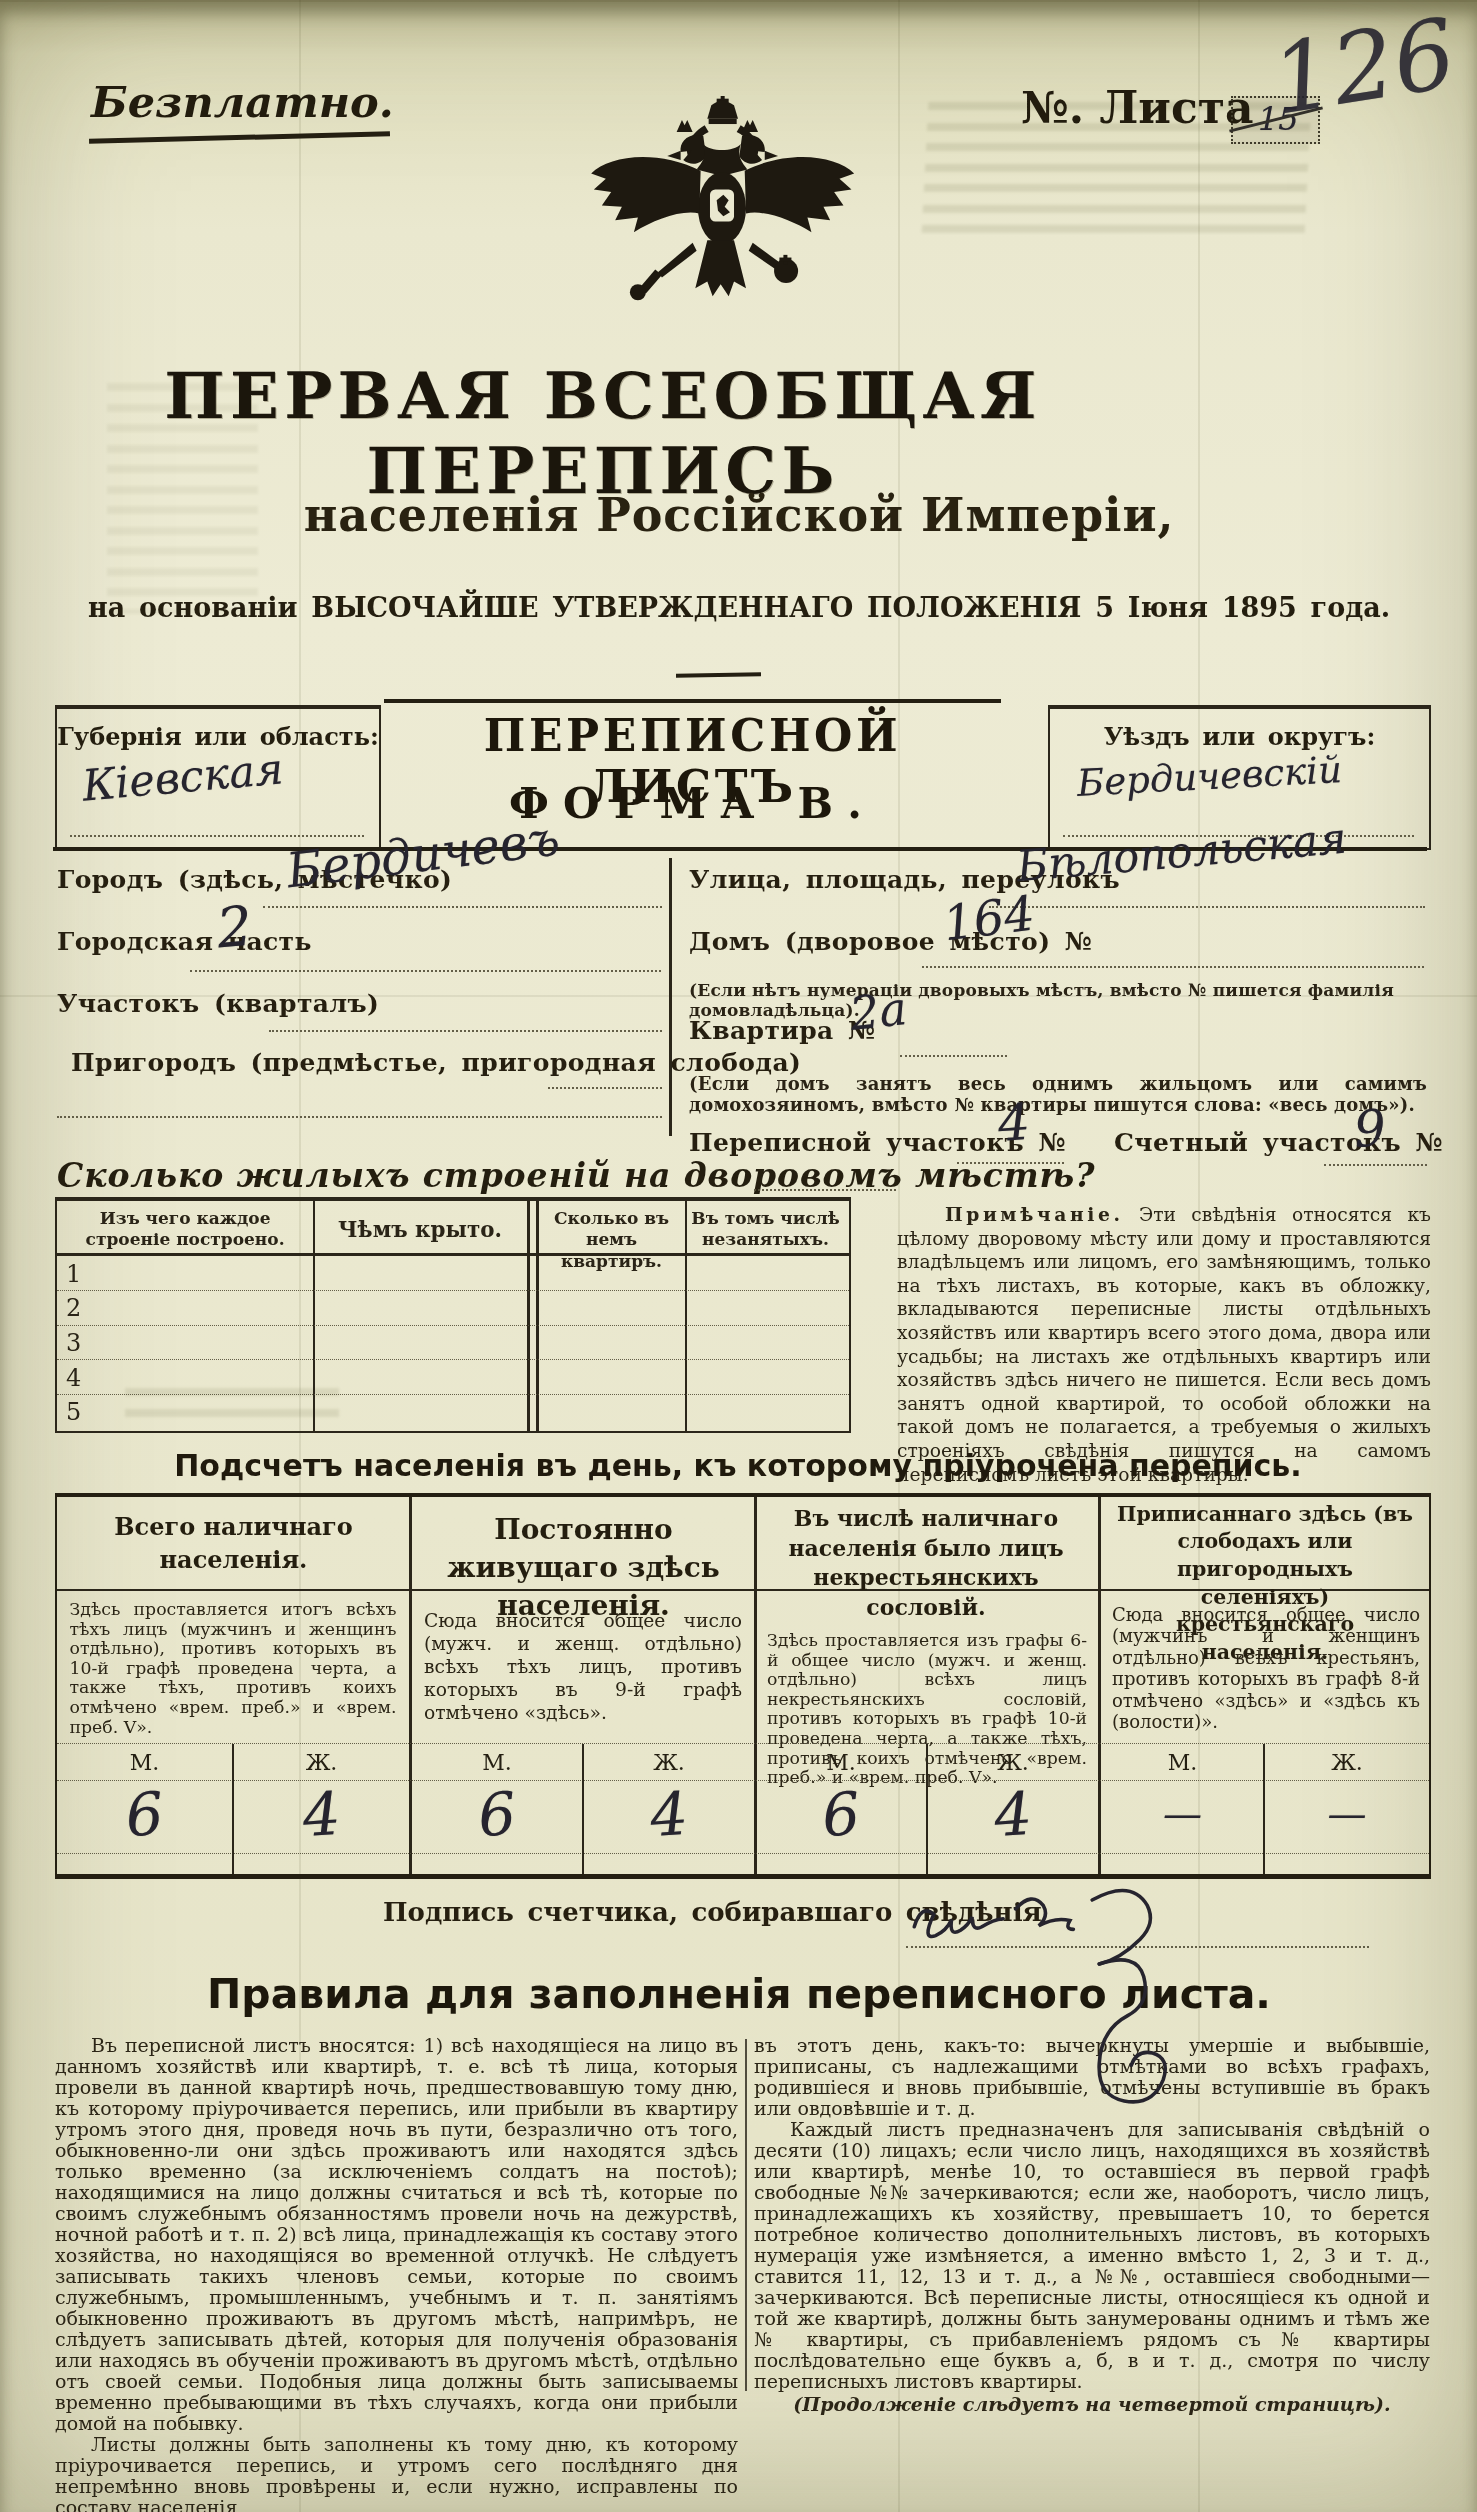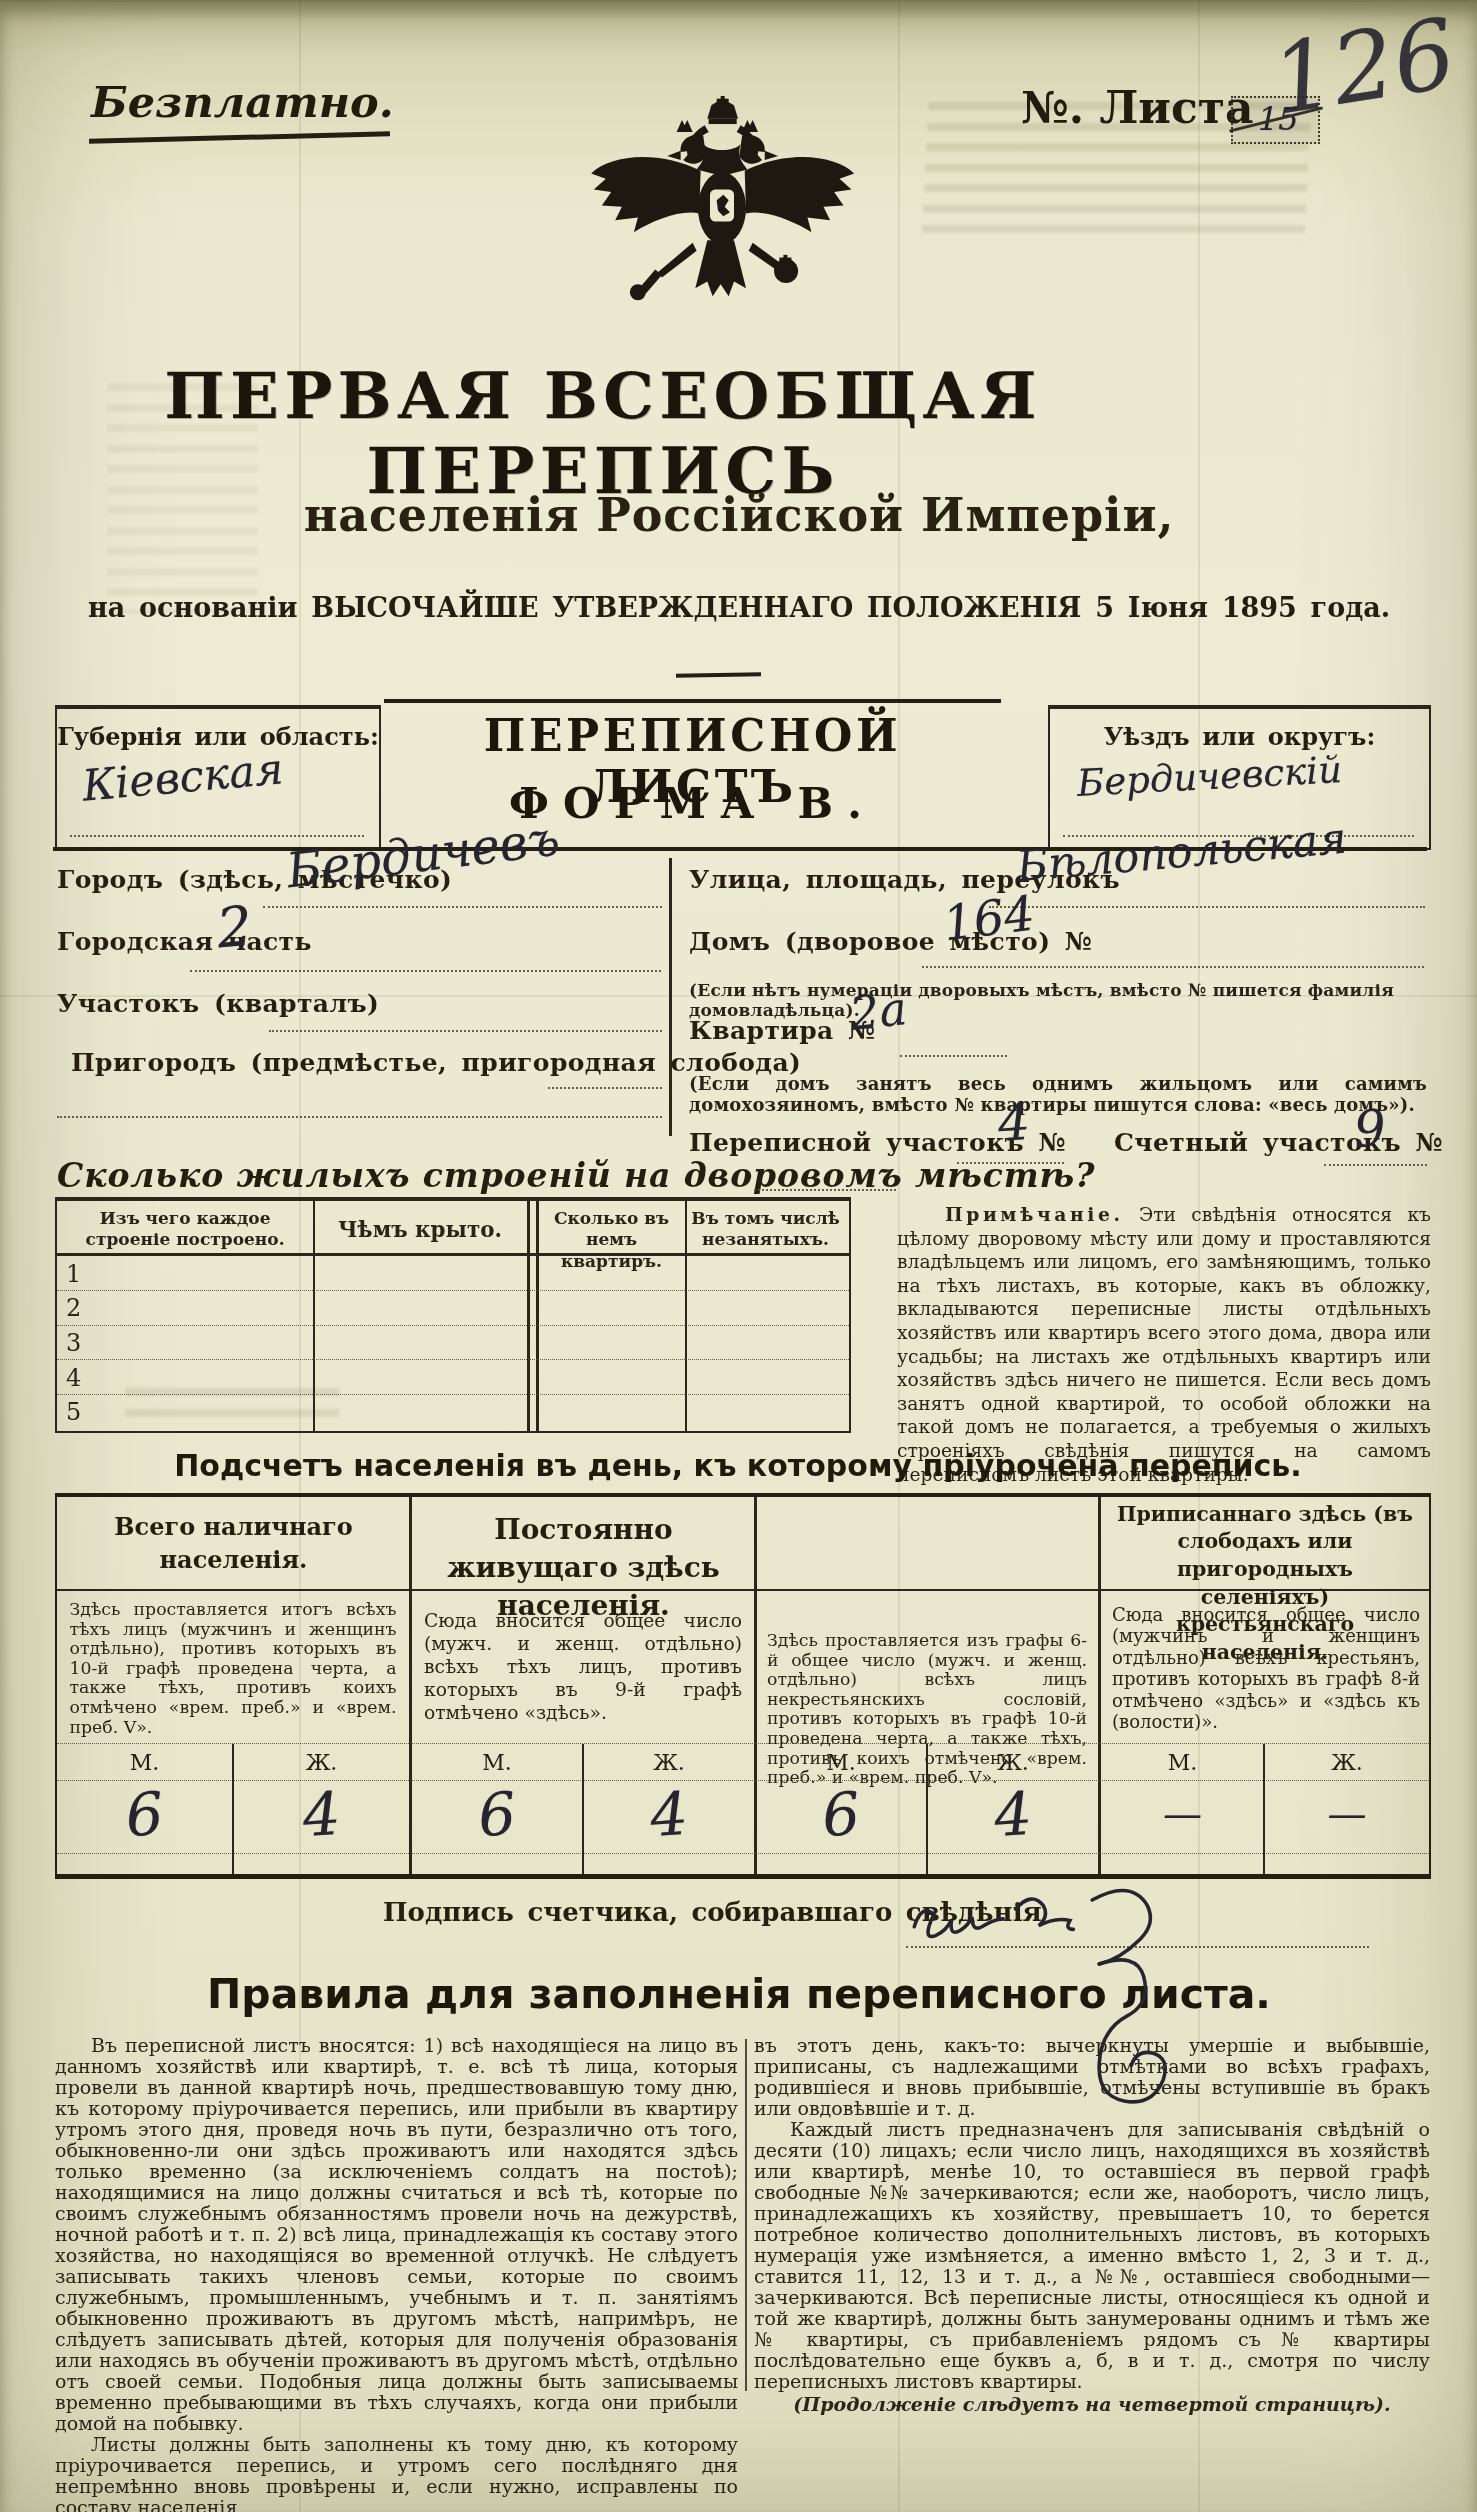--- a/index.html
+++ b/index.html
@@ -183,20 +183,21 @@
   <div class="abs center" style="left:160px;top:1448px;width:1156px;font-size:30px;font-weight:bold;font-family:'DejaVu Sans',sans-serif;color:#201a0d;">Подсчетъ населенія въ день, къ которому пріурочена перепись.</div>
 
   <div class="abs" style="left:55px;top:1493px;width:1372px;height:377px;border:2.7px solid #241f12;border-top-width:4.4px;border-bottom-width:5.3px;">
     <div class="abs vline" style="left:352px;top:0;width:2.7px;height:100%;"></div>
     <div class="abs vline" style="left:697px;top:0;width:2.7px;height:100%;"></div>
     <div class="abs vline" style="left:1041px;top:0;width:2.7px;height:100%;"></div>
     <div class="abs vline" style="left:0;top:92px;width:100%;height:1.8px;"></div>
 
     <div class="abs center grp-title" style="left:27px;top:14.2px;width:299px;font-size:24px;">Всего наличнаго населенія.</div>
     <div class="abs center grp-title" style="left:377px;top:14.2px;width:299px;font-size:28px;">Постоянно живущаго здѣсь населенія.</div>
+    <div class="abs center grp-title" style="left:708px;top:7.1px;width:322px;font-size:22px;">Въ числѣ наличнаго населенія было лицъ некрестьянскихъ сословій.</div>
     <div class="abs center grp-title" style="left:1055px;top:3.6px;width:306px;font-size:20.5px;">Приписаннаго здѣсь (въ слободахъ или пригородныхъ селеніяхъ) крестьянскаго населенія.</div>
 
     <div class="abs grp-desc" style="left:12.5px;top:103px;width:327px;">Здѣсь проставляется итогъ всѣхъ тѣхъ лицъ (мужчинъ и женщинъ отдѣльно), противъ которыхъ въ 10-й графѣ проведена черта, а также тѣхъ, противъ коихъ отмѣчено «врем. преб.» и «врем. преб. V».</div>
     <div class="abs grp-desc" style="left:367px;top:112px;width:318px;font-size:18.7px;line-height:23px;">Сюда вносится общее число (мужч. и женщ. отдѣльно) всѣхъ тѣхъ лицъ, противъ которыхъ въ 9-й графѣ отмѣчено «здѣсь».</div>
     <div class="abs grp-desc" style="left:710px;top:92px;width:320px;margin-top:42px;">Здѣсь проставляется изъ графы 6-й общее число (мужч. и женщ. отдѣльно) всѣхъ лицъ некрестьянскихъ сословій, противъ которыхъ въ графѣ 10-й проведена черта, а также тѣхъ, противъ коихъ отмѣчено «врем. преб.» и «врем. преб. V».</div>
     <div class="abs grp-desc" style="left:1055px;top:107px;width:308px;font-size:18px;line-height:21.4px;">Сюда вносится общее число (мужчинъ и женщинъ отдѣльно) всѣхъ крестьянъ, противъ которыхъ въ графѣ 8-й отмѣчено «здѣсь» и «здѣсь къ (волости)».</div>
 
     <div class="abs dotthin" style="left:0;top:246px;width:100%;"></div>
     <div class="abs dotthin" style="left:0;top:283px;width:100%;"></div>
     <div class="abs dotthin" style="left:0;top:356px;width:100%;"></div>

